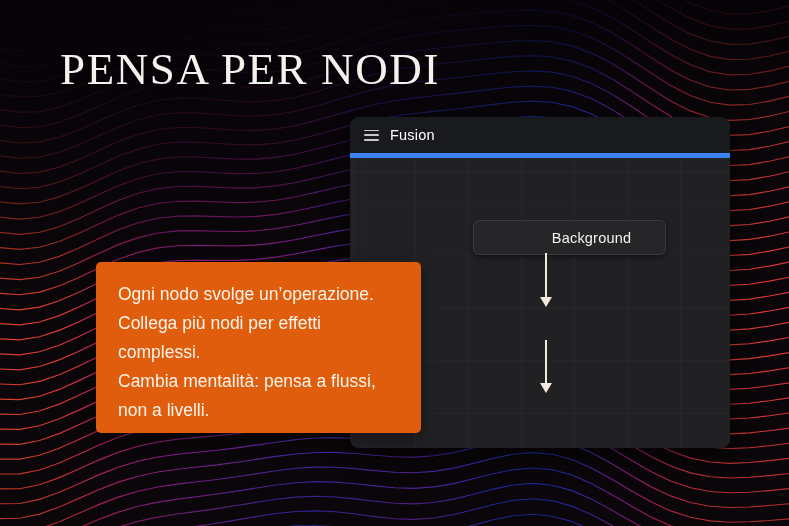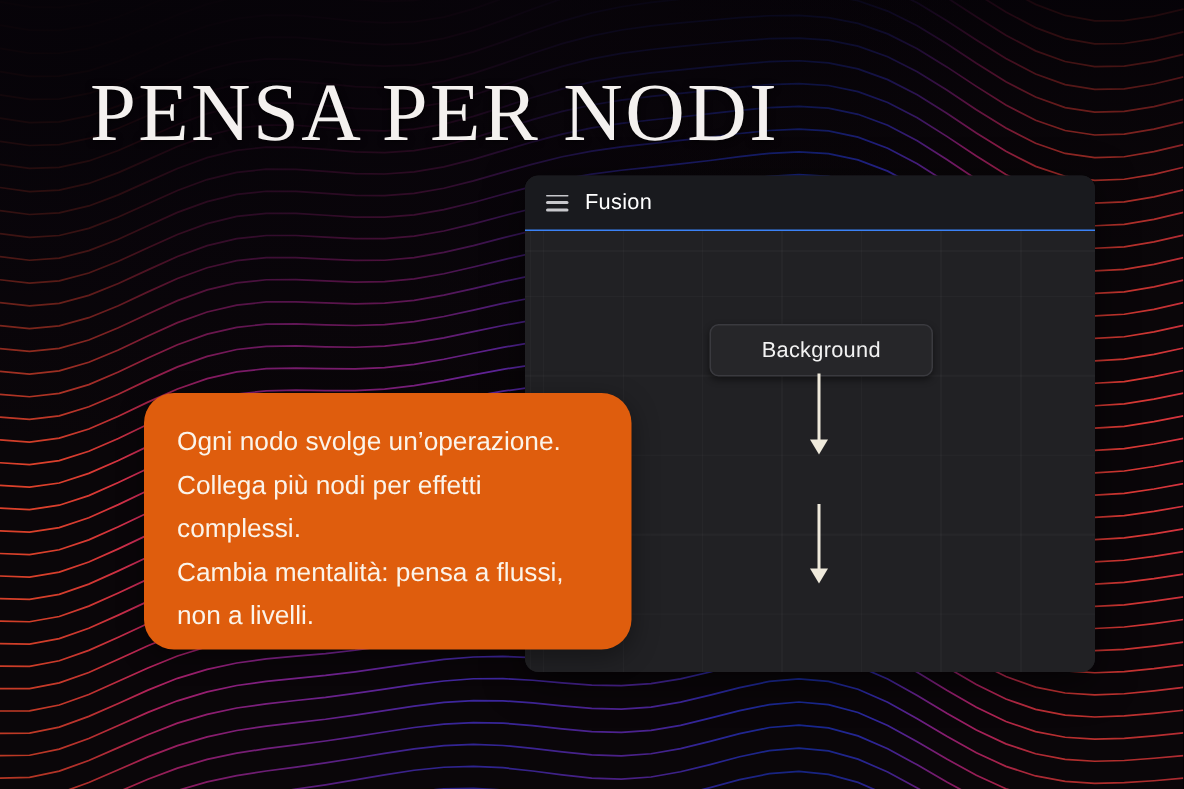--- a/index.html
+++ b/index.html
@@ -33,21 +33,21 @@
       linear-gradient(180deg, rgba(5,2,7,0.85) 0%, rgba(5,2,7,0.12) 22%, rgba(5,2,7,0.0) 48%);
   }
 
   
   #page-title {
     position: absolute;
     left: 60px;
     top: 43px;
     color: #f4f1ef;
     font-family: "Liberation Serif", "DejaVu Serif", serif;
-    font-size: 55px;
+    font-size: 45px;
     letter-spacing: 1.6px;
     font-weight: 400;
     white-space: nowrap;
     text-shadow: 0 1px 5px rgba(0,0,0,0.75);
   }
 
   
   #fusion-panel {
     position: absolute;
     left: 350px;
@@ -59,21 +59,21 @@
     box-shadow: 0 6px 26px rgba(0,0,0,0.55);
     overflow: hidden;
   }
   #panel-header {
     position: relative;
     height: 36px;
     background: #191a1e;
     display: flex;
     align-items: center;
     padding-left: 14px;
-    border-bottom: 1px solid #3b82f6;
+    border-bottom: 5px solid #3b82f6;
   }
   #hamburger-icon {
     width: 15px;
     height: 11px;
     display: flex;
     flex-direction: column;
     justify-content: space-between;
     margin-right: 11px;
   }
   #hamburger-icon i {
@@ -107,20 +107,21 @@
     border-radius: 6px;
     background: #262629;
     border: 1px solid #3a3a3f;
     box-shadow: 0 2px 5px rgba(0,0,0,0.45);
     display: flex;
     align-items: center;
     justify-content: center;
     color: #f2f2f2;
     font-size: 14.5px;
     letter-spacing: .2px;
+    padding-left: 44px;
   }
   #node-background { left: 123px; top: 62px; }
   #node-merge1     { left: 123px; top: 149px; }
   #node-mediaout   { left: 123px; top: 235px; }
 
   .link-arrow {
     position: absolute;
     left: 190px;
     width: 13px;
   }
@@ -148,21 +149,21 @@
   #link-merge-out .head  { top: 43px; }
 
   
   #callout-box {
     position: absolute;
     left: 96px;
     top: 262px;
     width: 325px;
     height: 171px;
     background: #df5d0d;
-    border-radius: 20px;
+    border-radius: 5px;
     box-shadow: 0 5px 18px rgba(0,0,0,0.38);
     padding: 18px 20px 0 22px;
     box-sizing: border-box;
   }
   #callout-text {
     color: #fbf4ea;
     font-size: 17.5px;
     line-height: 29px;
     white-space: pre-line;
     letter-spacing: 0;

